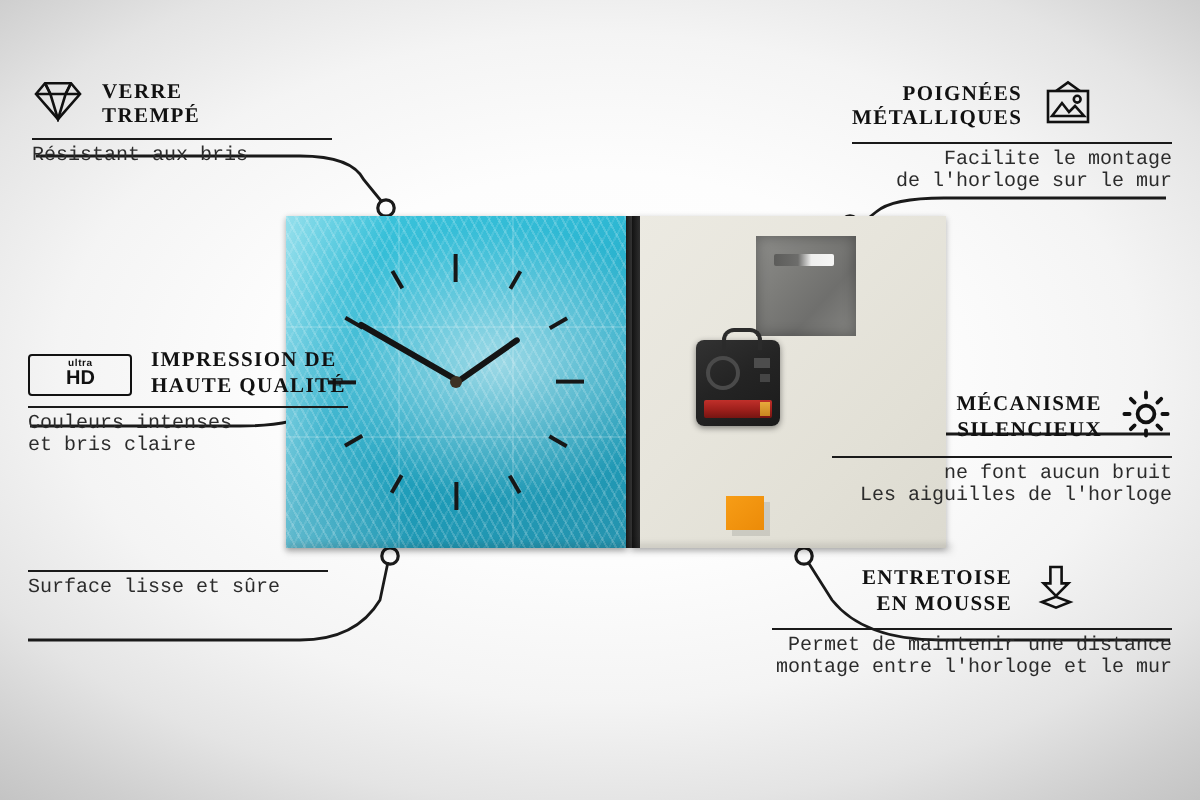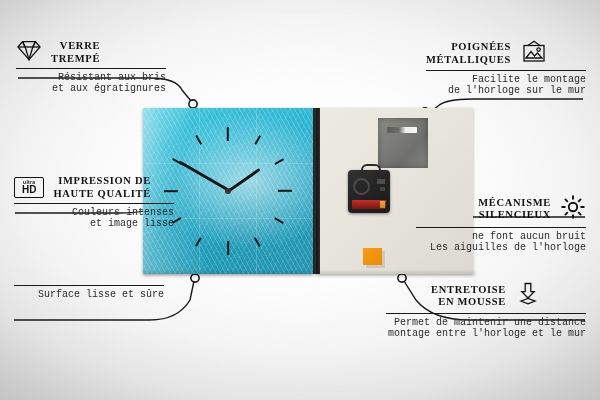--- a/index.html
+++ b/index.html
@@ -76,21 +76,21 @@
   .hub{position:absolute;left:50%;top:50%;width:6px;height:6px;margin:-3px 0 0 -3px;
     border-radius:50%;background:#3d3224;}
 
   
   .callout{position:absolute;}
   .ctitle{font-weight:bold;font-size:10.5px;letter-spacing:.7px;color:#111;
     line-height:12.5px;text-transform:uppercase;white-space:nowrap;}
   .crule{height:1px;background:#1a1a1a;margin:3px 0 3px;}
   .cdesc{font-size:10px;color:#2b2b2b;line-height:11px;white-space:nowrap;font-family:Liberation Mono, monospace;}
   .ico{position:absolute;color:#111;}
-  .c-left .ctitle,.c-left .cdesc{text-align:right;}
+  .c-left .ctitle,.c-left .cdesc{text-align:left;}
   .c-right .ctitle,.c-right .cdesc{text-align:right;}
   .row{display:flex;align-items:center;gap:9px;}
 </style>
 </head>
 <body>
 
 <div id="stage">
 
   <svg id="wires" viewBox="0 0 600 400">
     <g fill="none" stroke="#1a1a1a" stroke-width="1.4">
@@ -170,39 +170,38 @@
             </g>
           </svg>
       </span>
       <span>
         <div class="ctitle">VERRE</div>
         <div class="ctitle">TREMPÉ</div>
       </span>
     </div>
     <div class="crule"></div>
     <div class="cdesc">Résistant aux bris</div>
-    <div class="cdesc">et aux égratignures</div>
   </div>
 
   <div class="callout c-left" style="left:14px;top:175px;width:160px;">
     <div class="row">
       <span class="ico" style="position:static;">
-        <span style="display:inline-block;border:1.3px solid #111;border-radius:2px;padding:1px 7px 2px;text-align:center;font-family:'Liberation Sans',sans-serif;">
+        <span style="display:inline-block;border:1.3px solid #111;border-radius:2px;padding:1px 18px 2px;text-align:center;font-family:'Liberation Sans',sans-serif;">
           <span style="display:block;font-size:5px;font-weight:bold;letter-spacing:.3px;line-height:6px;">ultra</span>
           <span style="display:block;font-size:10px;font-weight:bold;line-height:10px;">HD</span>
         </span>
       </span>
       <span>
         <div class="ctitle">IMPRESSION DE</div>
         <div class="ctitle">HAUTE QUALITÉ</div>
       </span>
     </div>
     <div class="crule"></div>
     <div class="cdesc">Couleurs intenses</div>
-    <div class="cdesc">et image lisse</div>
+    <div class="cdesc">et bris claire</div>
   </div>
 
   <div class="callout c-left" style="left:14px;top:282px;width:150px;">
     <div class="crule"></div>
     <div class="cdesc">Surface lisse et sûre</div>
   </div>
 
   <div class="callout c-right" style="right:14px;top:40px;width:160px;">
     <div class="row" style="justify-content:flex-start;">
       <span>

